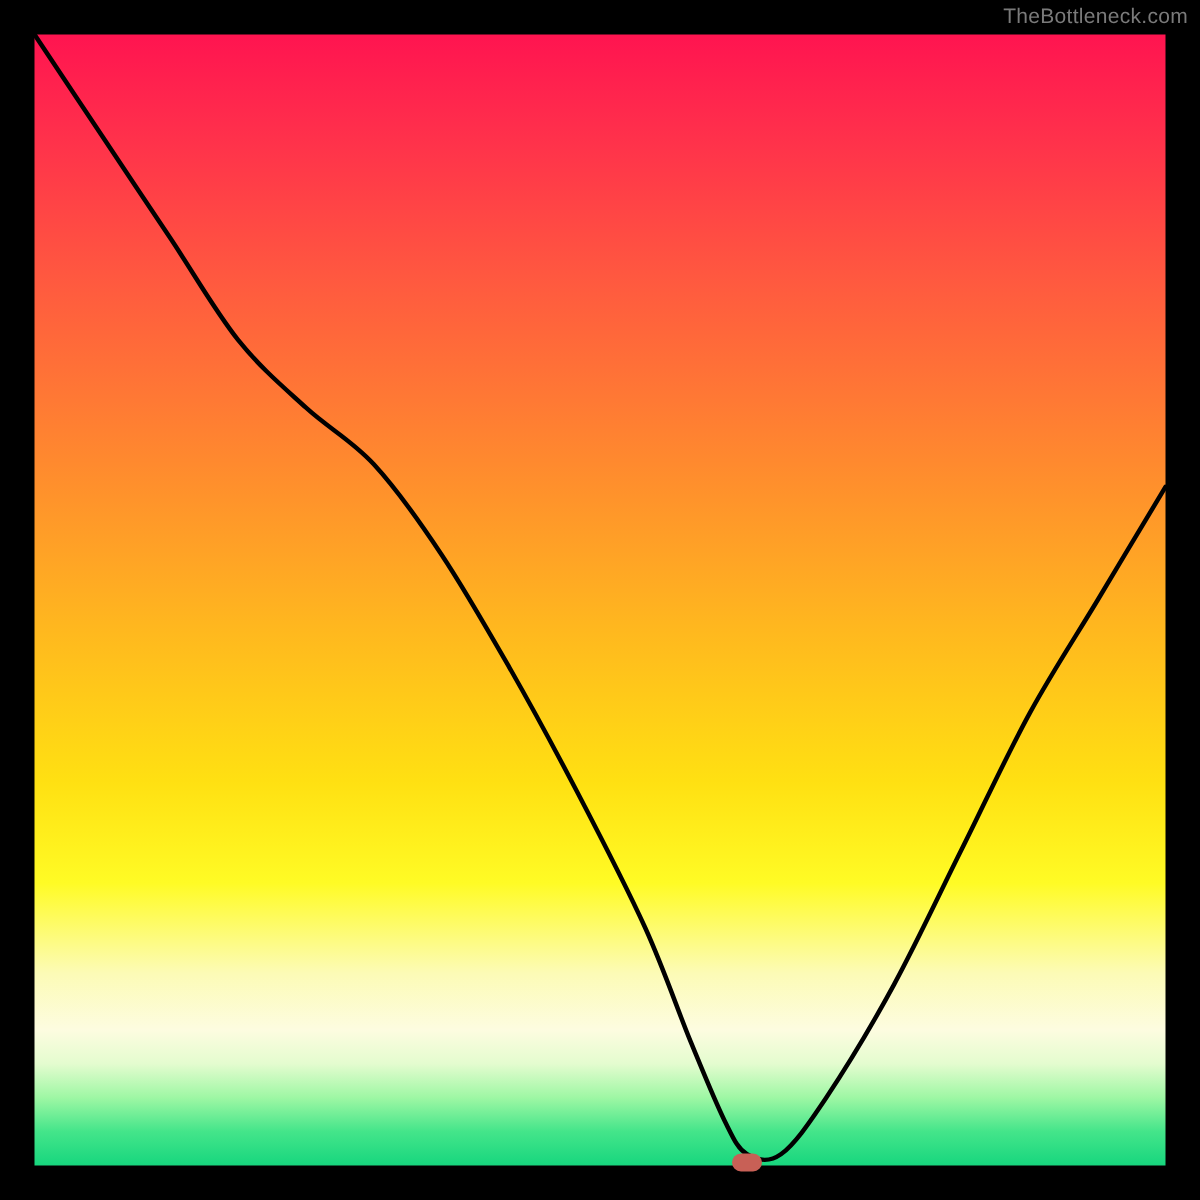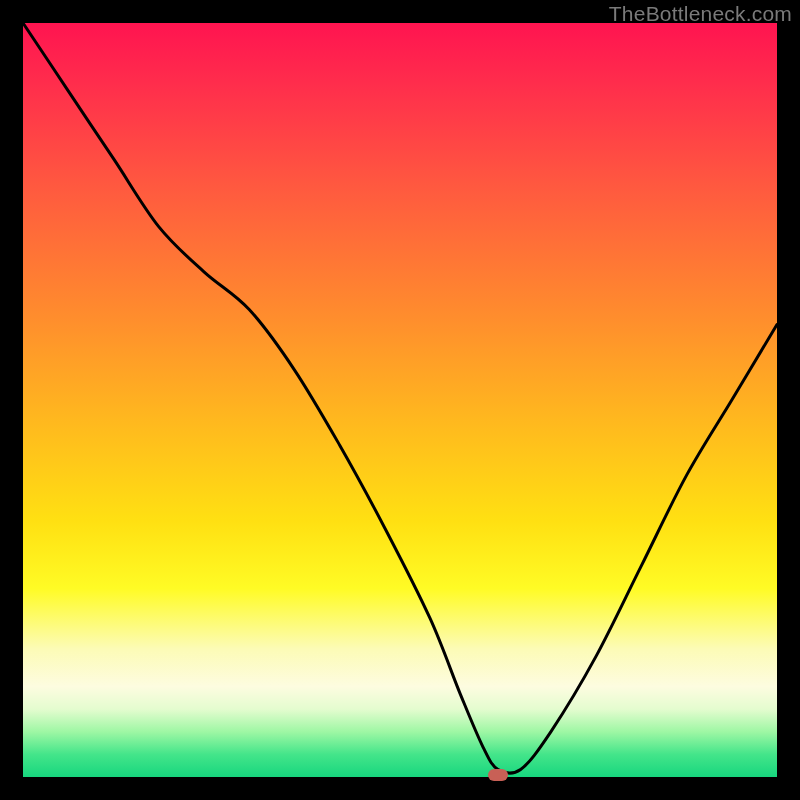--- a/index.html
+++ b/index.html
@@ -38,21 +38,21 @@
       #9ef7a4 94%,
       #44e58a 97%,
       #17d67e 100%
     );
   }
   .watermark {
     position: absolute;
     top: 2px;
     right: 8px;
     color: #7a7a7a;
-    font-size: 21px;
+    font-size: 14px;
     font-weight: 500;
     letter-spacing: 0.2px;
     user-select: none;
   }
   svg.curve {
     position: absolute;
     left: 0;
     top: 0;
     width: 754px;
     height: 754px;

